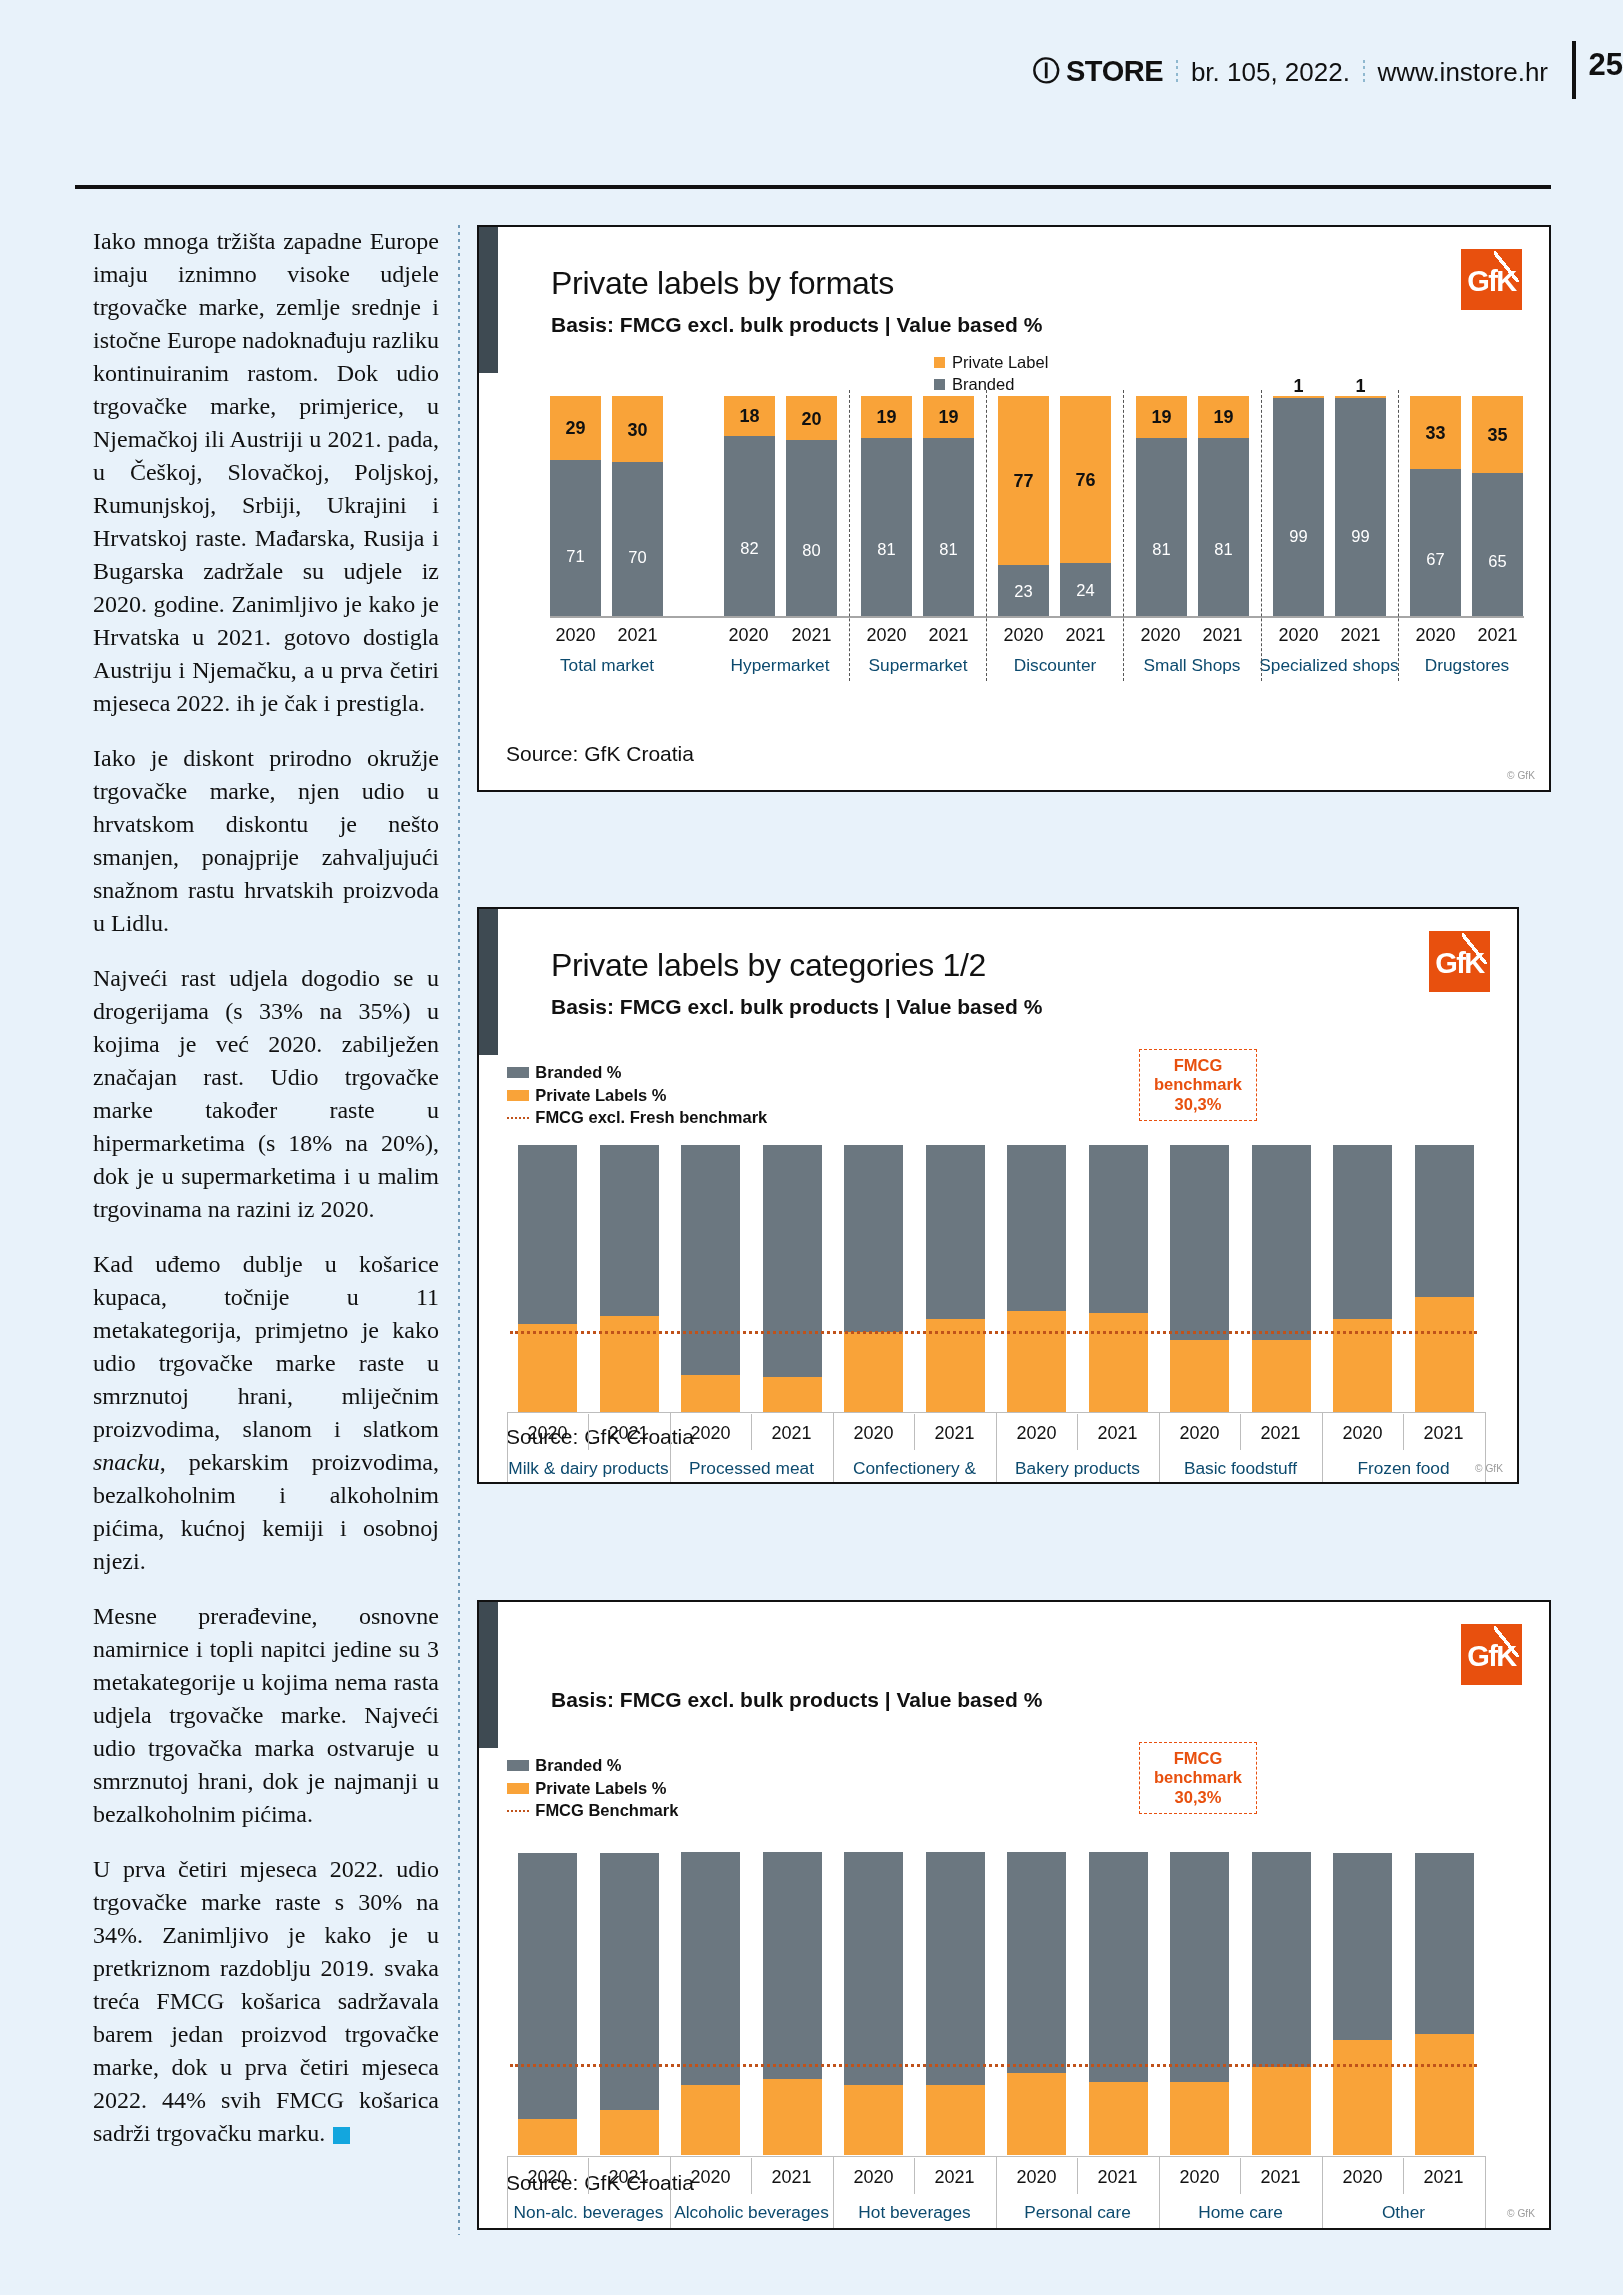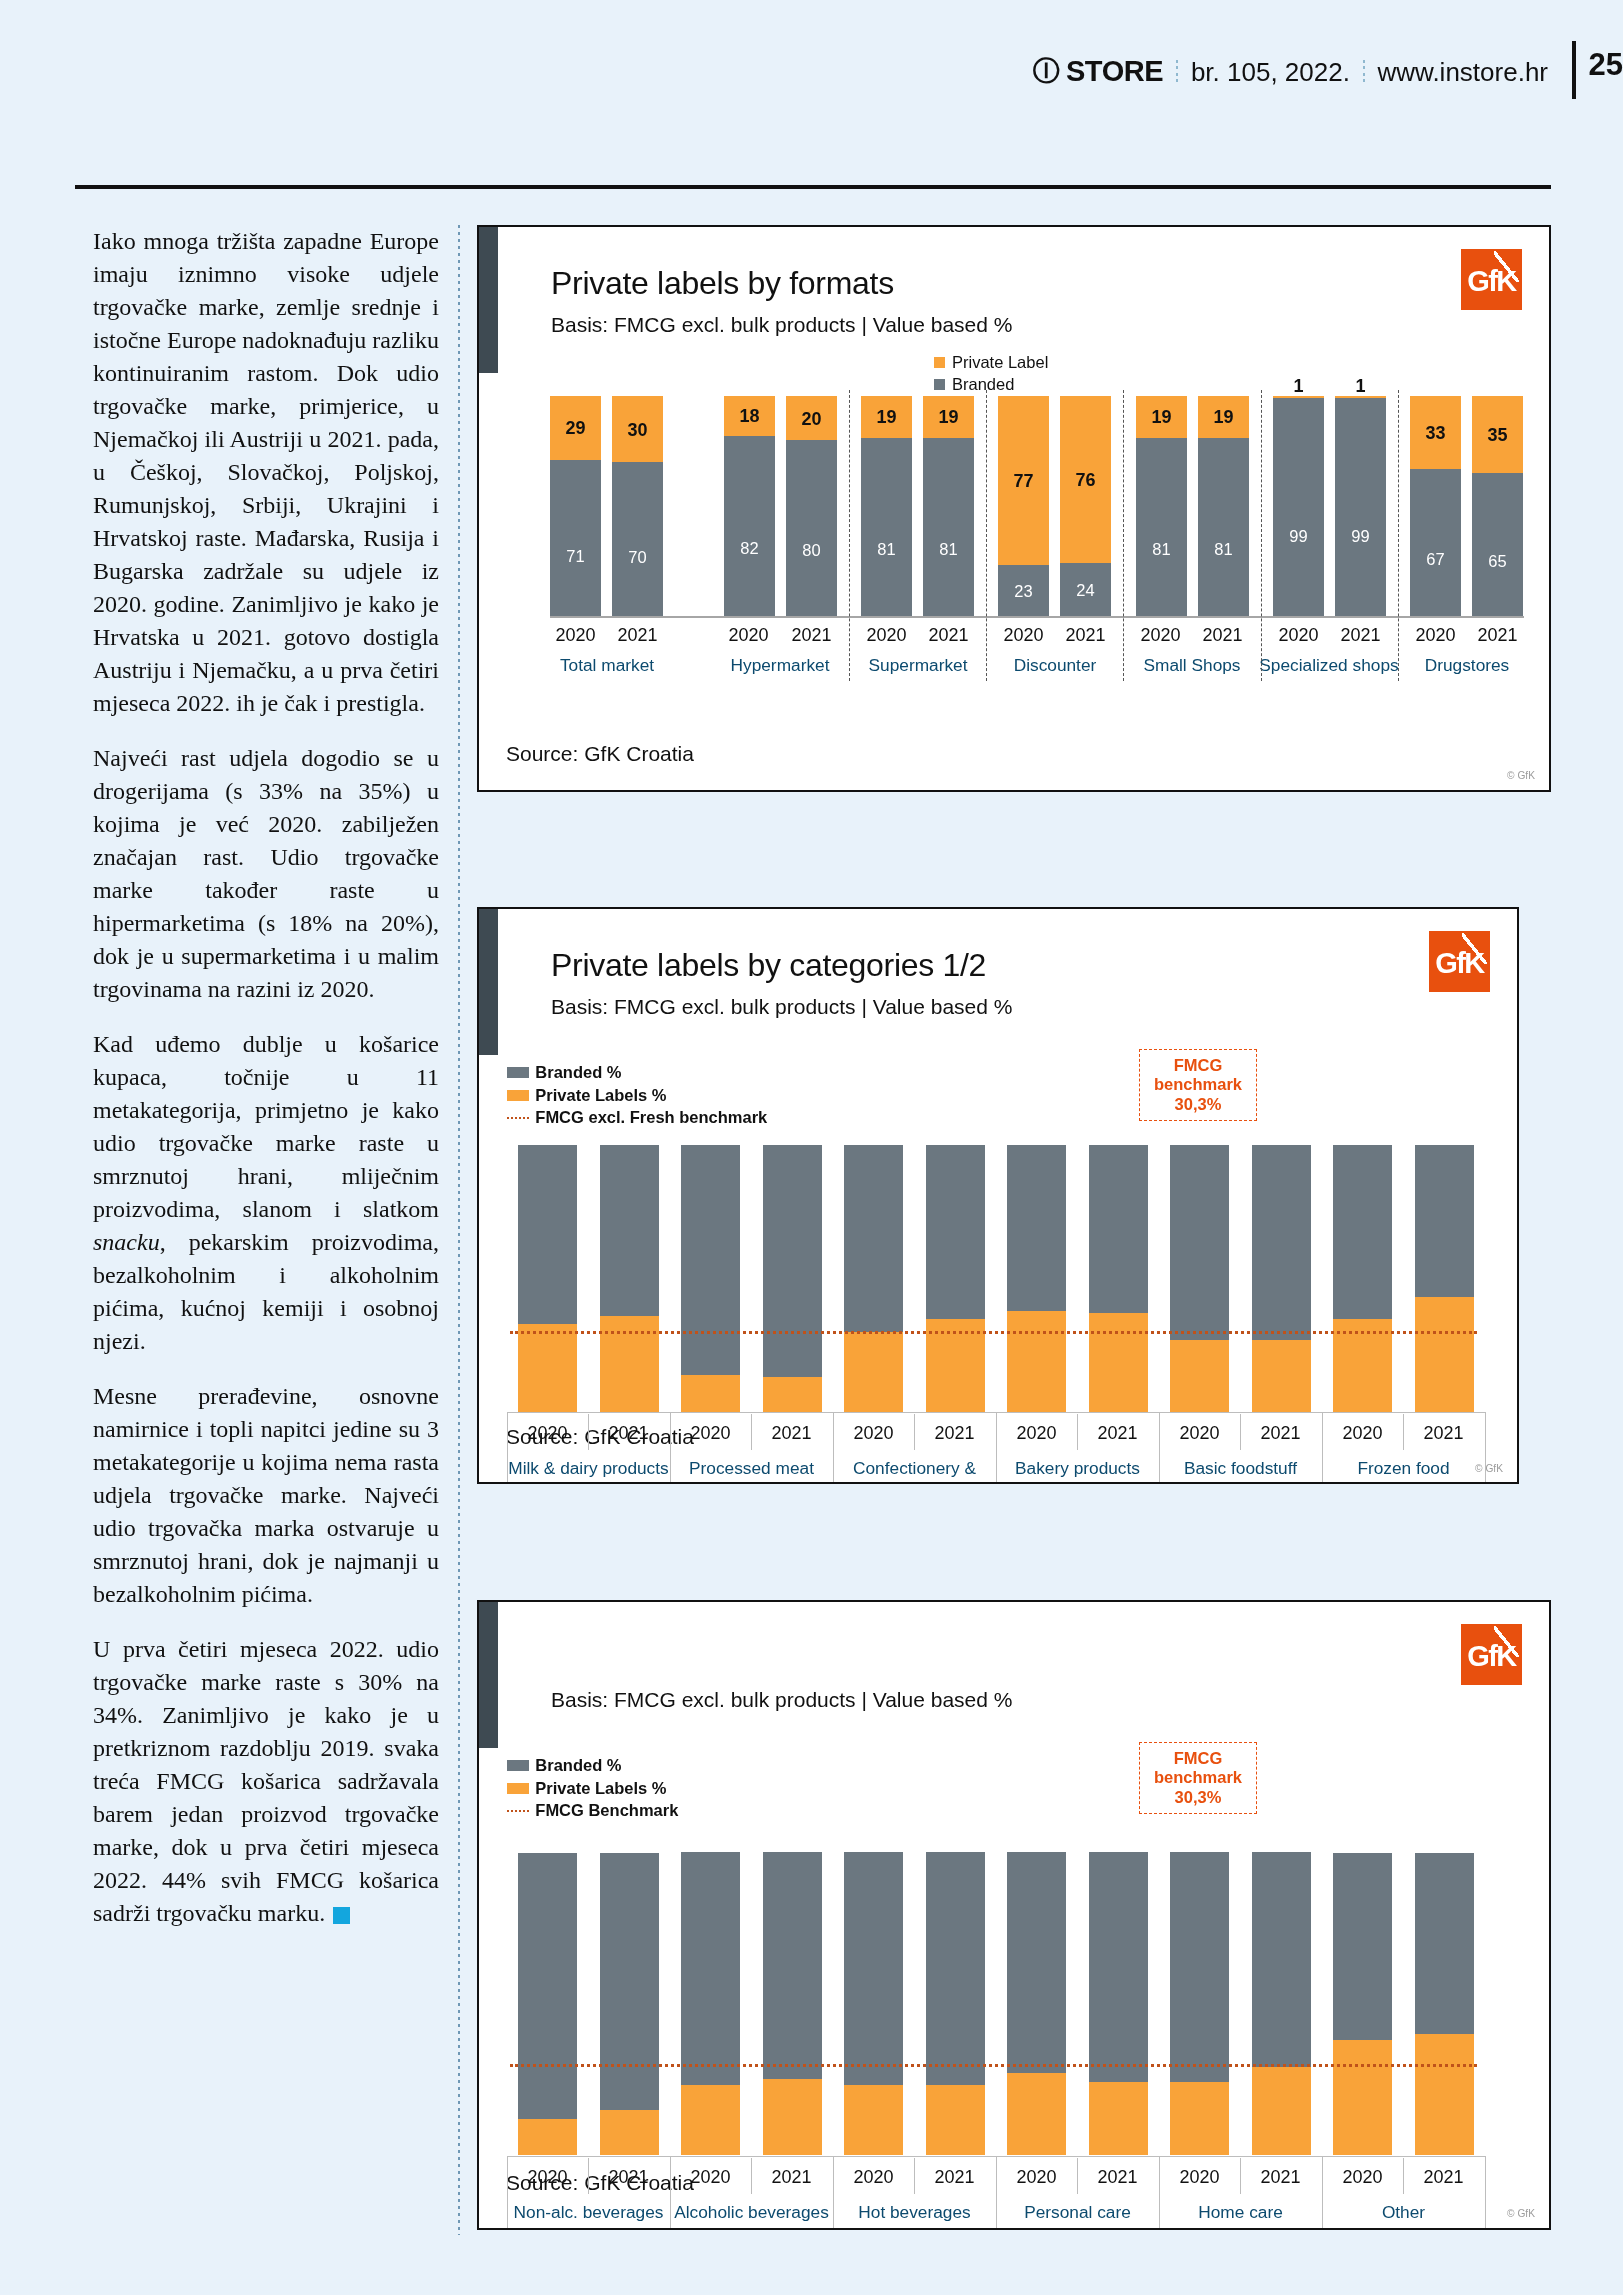--- a/index.html
+++ b/index.html
@@ -74,21 +74,21 @@
   }
   .panel-accent {
     position:absolute; left:0; top:0; width:19px;
     background:#3e4a52;
   }
   .panel-title {
     position:absolute; font-size:32px; font-weight:400; color:#111;
     letter-spacing:-0.3px;
   }
   .panel-sub {
-    position:absolute; font-size:21px; font-weight:400; color:#111;
+    position:absolute; font-size:21px; font-weight:700; color:#111;
   }
   .gfk-logo {
     position:absolute; width:61px; height:61px; background:#e8500e;
     overflow:hidden;
   }
   .gfk-logo .g-txt {
     position:absolute; left:6.3px; top:15.7px;
     color:#fff; font-size:29px; font-weight:700; letter-spacing:-1.6px;
     font-family:"Liberation Sans", sans-serif;
   }
@@ -161,20 +161,21 @@
     <span class="mh-sep"></span>
     <span class="mh-txt">www.instore.hr</span>
   </div>
   <div class="mh-rule"></div>
   <div class="mh-page">25</div>
 </div>
 <div id="top-rule"></div>
 
 <div id="article">
   <p>Iako mnoga tržišta zapadne Europe imaju iznimno visoke udjele trgovačke marke, zemlje srednje i istočne Europe nadoknađuju razliku kontinuiranim rastom. Dok udio trgovačke marke, primjerice, u Njemačkoj ili Austriji u 2021. pada, u Češkoj, Slovačkoj, Poljskoj, Rumunjskoj, Srbiji, Ukrajini i Hrvatskoj raste. Mađarska, Rusija i Bugarska zadržale su udjele iz 2020. godine. Zanimljivo je kako je Hrvatska u 2021. gotovo dostigla Austriju i Njemačku, a u prva četiri mjeseca 2022. ih je čak i prestigla.</p>
+  <p>Iako je diskont prirodno okružje trgovačke marke, njen udio u hrvatskom diskontu je nešto smanjen, ponajprije zahvaljujući snažnom rastu hrvatskih proizvoda u Lidlu.</p>
   <p>Najveći rast udjela dogodio se u drogerijama (s 33% na 35%) u kojima je već 2020. zabilježen značajan rast. Udio trgovačke marke također raste u hipermarketima (s 18% na 20%), dok je u supermarketima i u malim trgovinama na razini iz 2020.</p>
   <p id="p4">Kad uđemo dublje u košarice kupaca, točnije u 11 metakategorija, primjetno je kako udio trgovačke marke raste u smrznutoj hrani, mliječnim proizvodima, slanom i slatkom <em>snacku</em>, pekarskim proizvodima, bezalkoholnim i alkoholnim pićima, kućnoj kemiji i osobnoj njezi.</p>
   <p>Mesne prerađevine, osnovne namirnice i topli napitci jedine su 3 metakategorije u kojima nema rasta udjela trgovačke marke. Najveći udio trgovačka marka ostvaruje u smrznutoj hrani, dok je najmanji u bezalkoholnim pićima.</p>
   <p id="p6">U prva četiri mjeseca 2022. udio trgovačke marke raste s 30% na 34%. Zanimljivo je kako je u pretkriznom razdoblju 2019. svaka treća FMCG košarica sadržavala barem jedan proizvod trgovačke marke, dok u prva četiri mjeseca 2022. 44% svih FMCG košarica sadrži trgovačku marku.<span class="end-sq" style="background: rgb(19, 166, 222);"></span></p>
 </div>
 <div id="col-divider"></div>
 
 <div class="panel" id="panel1" style="left:477px; top:225px; width:1074px; height:567px;">
   <div class="panel-accent" style="height:146px;"></div>
   <div class="panel-title" style="left:72px; top:38px;">Private labels by formats</div>

